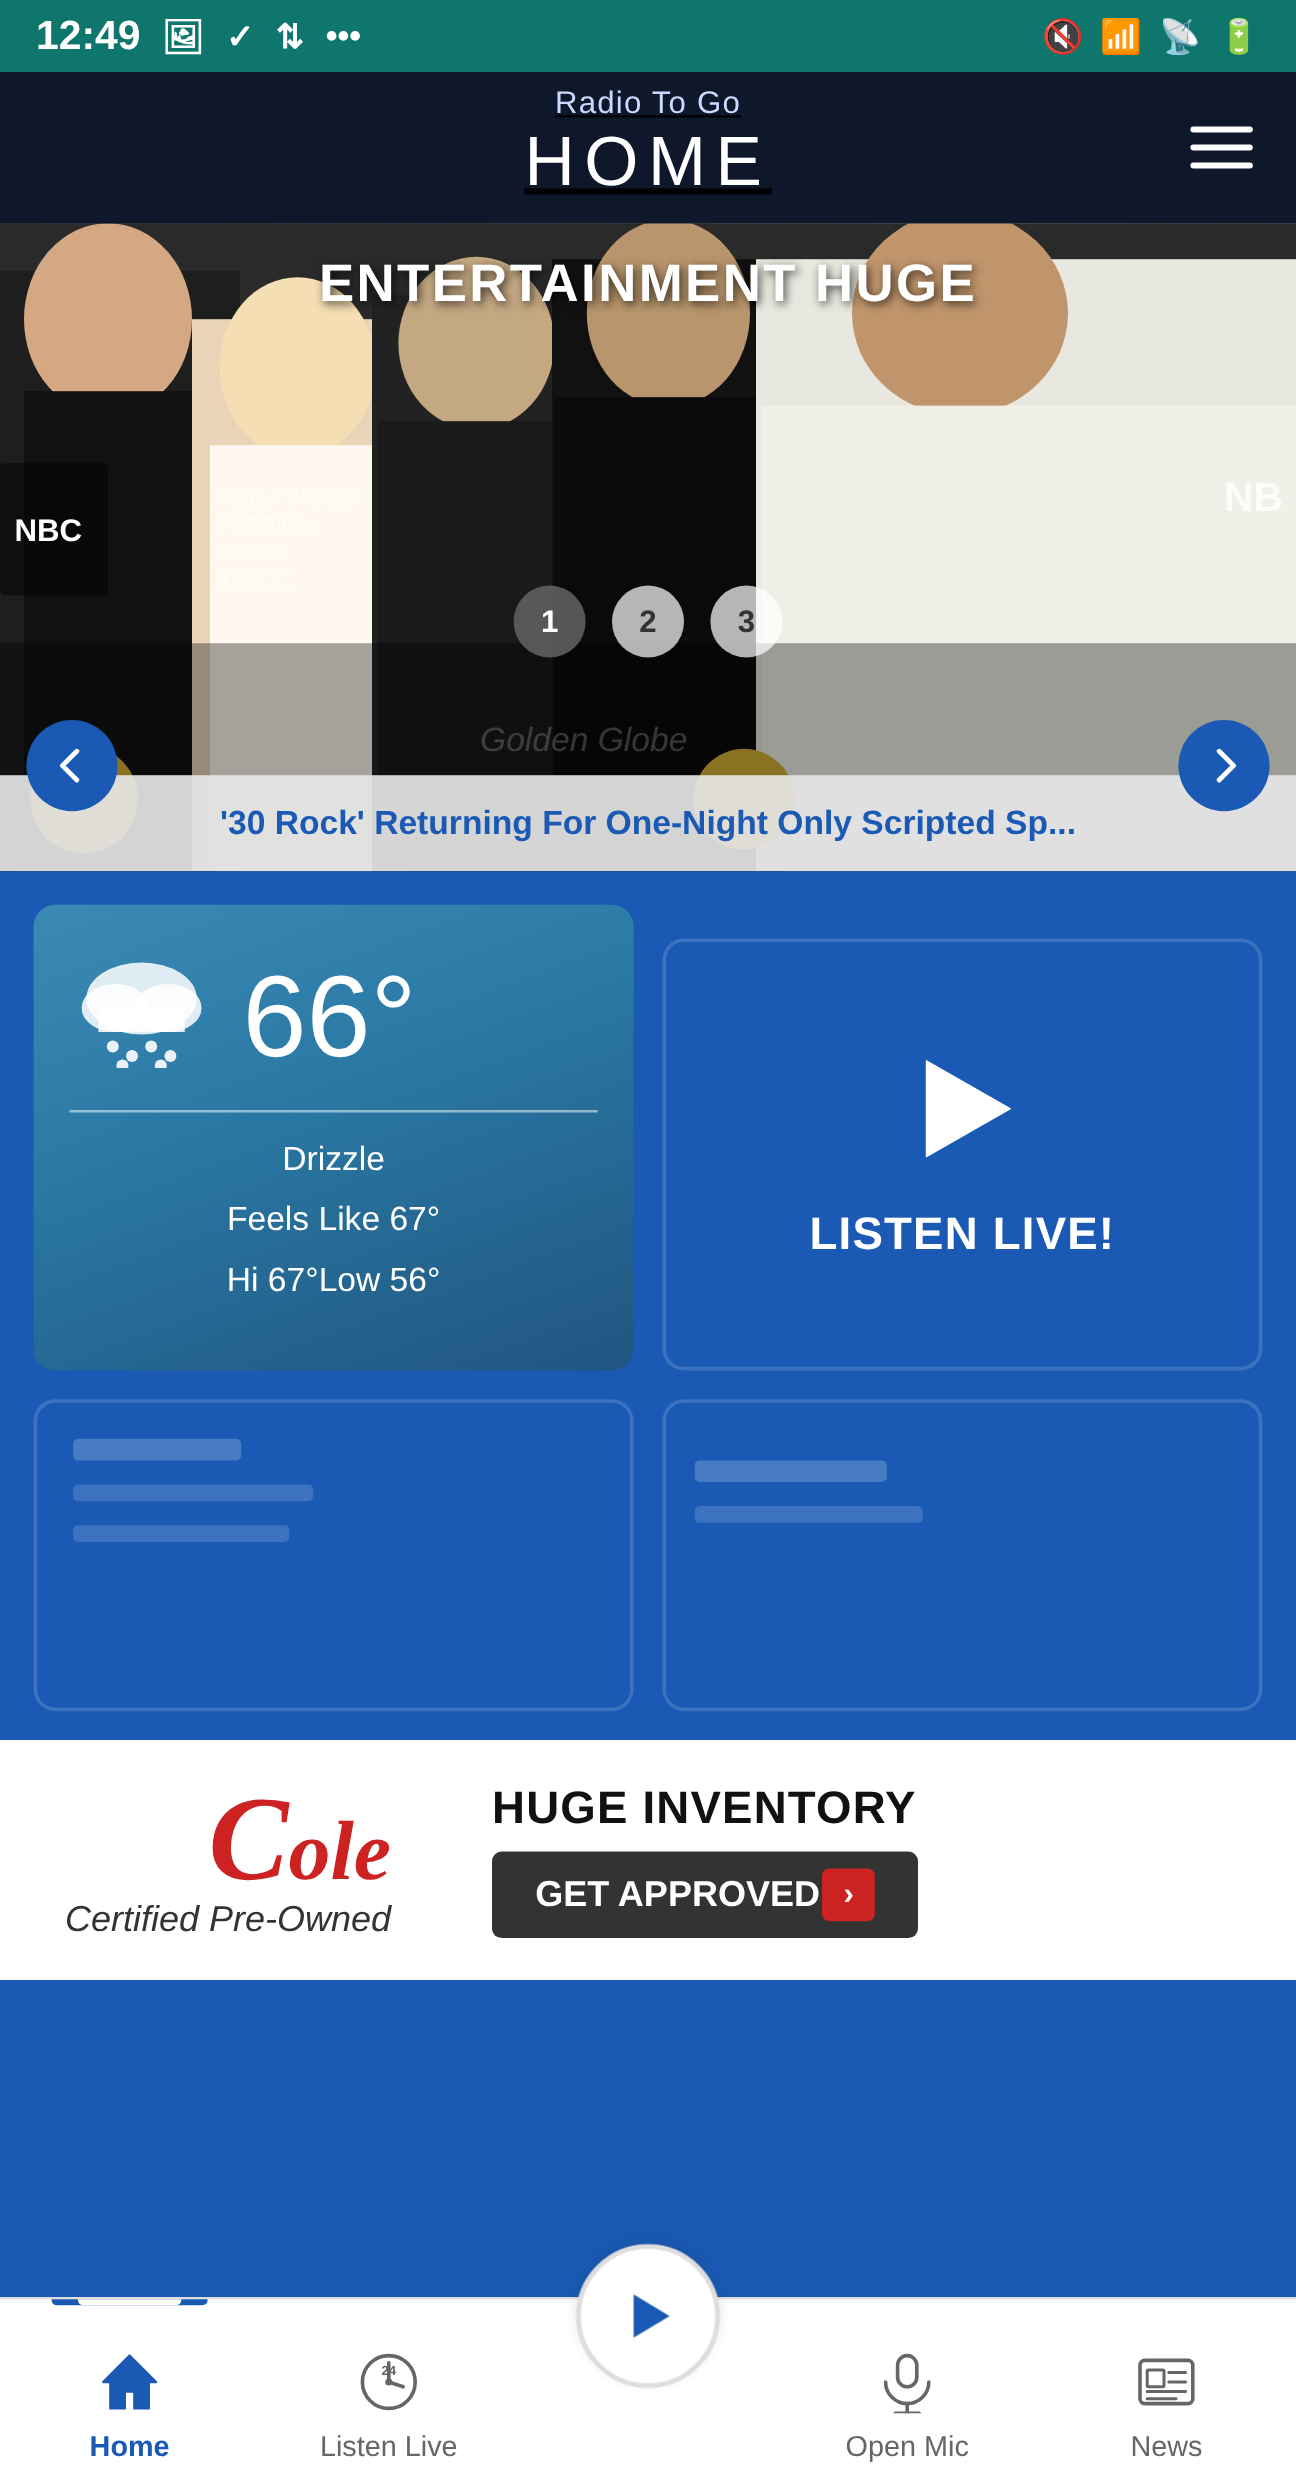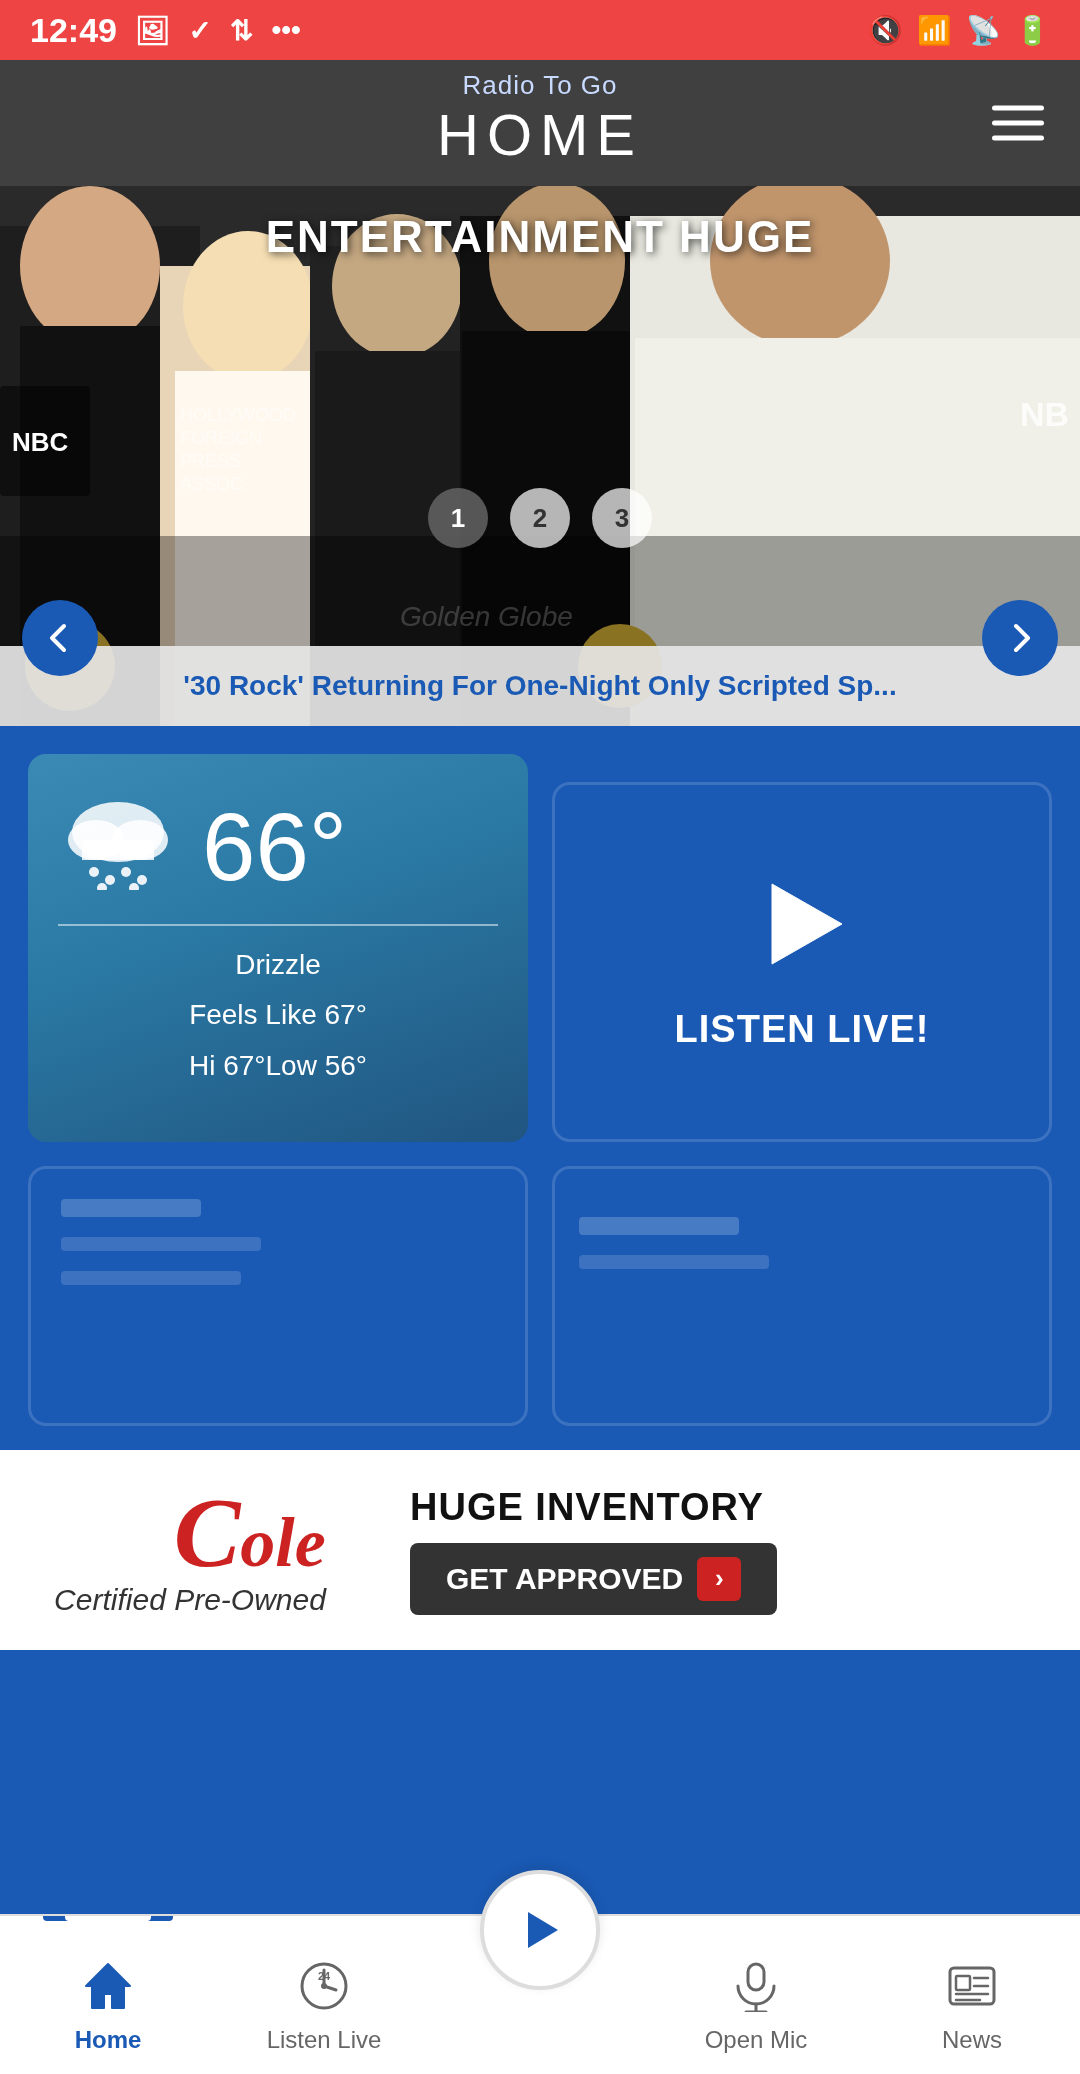--- a/index.html
+++ b/index.html
@@ -7,40 +7,41 @@
     body {
       width: 1080px;
       min-height: 2074px;
       font-family: -apple-system, BlinkMacSystemFont, 'Helvetica Neue', Arial, sans-serif;
       background: #1a5ab5;
       overflow-x: hidden;
     }
 
     
     .status-bar {
-      background: #ef4444;
+      background: #0f766e;
       height: 60px;
       display: flex;
       align-items: center;
       justify-content: space-between;
       padding: 12px 30px;
       color: white;
       font-size: 28px;
       font-weight: 600;
     }
     .status-left { display: flex; align-items: center; gap: 18px; }
     .status-right { display: flex; align-items: center; gap: 14px; }
     .status-time { font-size: 34px; font-weight: 700; }
 
     
     .top-nav {
-      background: #404040;
+      background: #0f172a;
       text-align: center;
       padding: 10px 0 18px 0;
       position: relative;
+      text-decoration: underline;
     }
     .top-nav .subtitle {
       color: #c8daff;
       font-size: 26px;
       font-weight: 400;
       letter-spacing: 1px;
     }
     .top-nav .title {
       color: white;
       font-size: 58px;
@@ -319,21 +320,21 @@
     }
     .get-approved-btn {
       background: #333;
       color: white;
       padding: 14px 36px;
       border-radius: 8px;
       font-size: 30px;
       font-weight: 700;
       display: flex;
       align-items: center;
-      gap: 14px;
+      gap: 2px;
       border: none;
       cursor: pointer;
     }
     .get-approved-btn .arrow-right {
       background: #cc2222;
       color: white;
       width: 44px;
       height: 44px;
       border-radius: 6px;
       display: flex;

